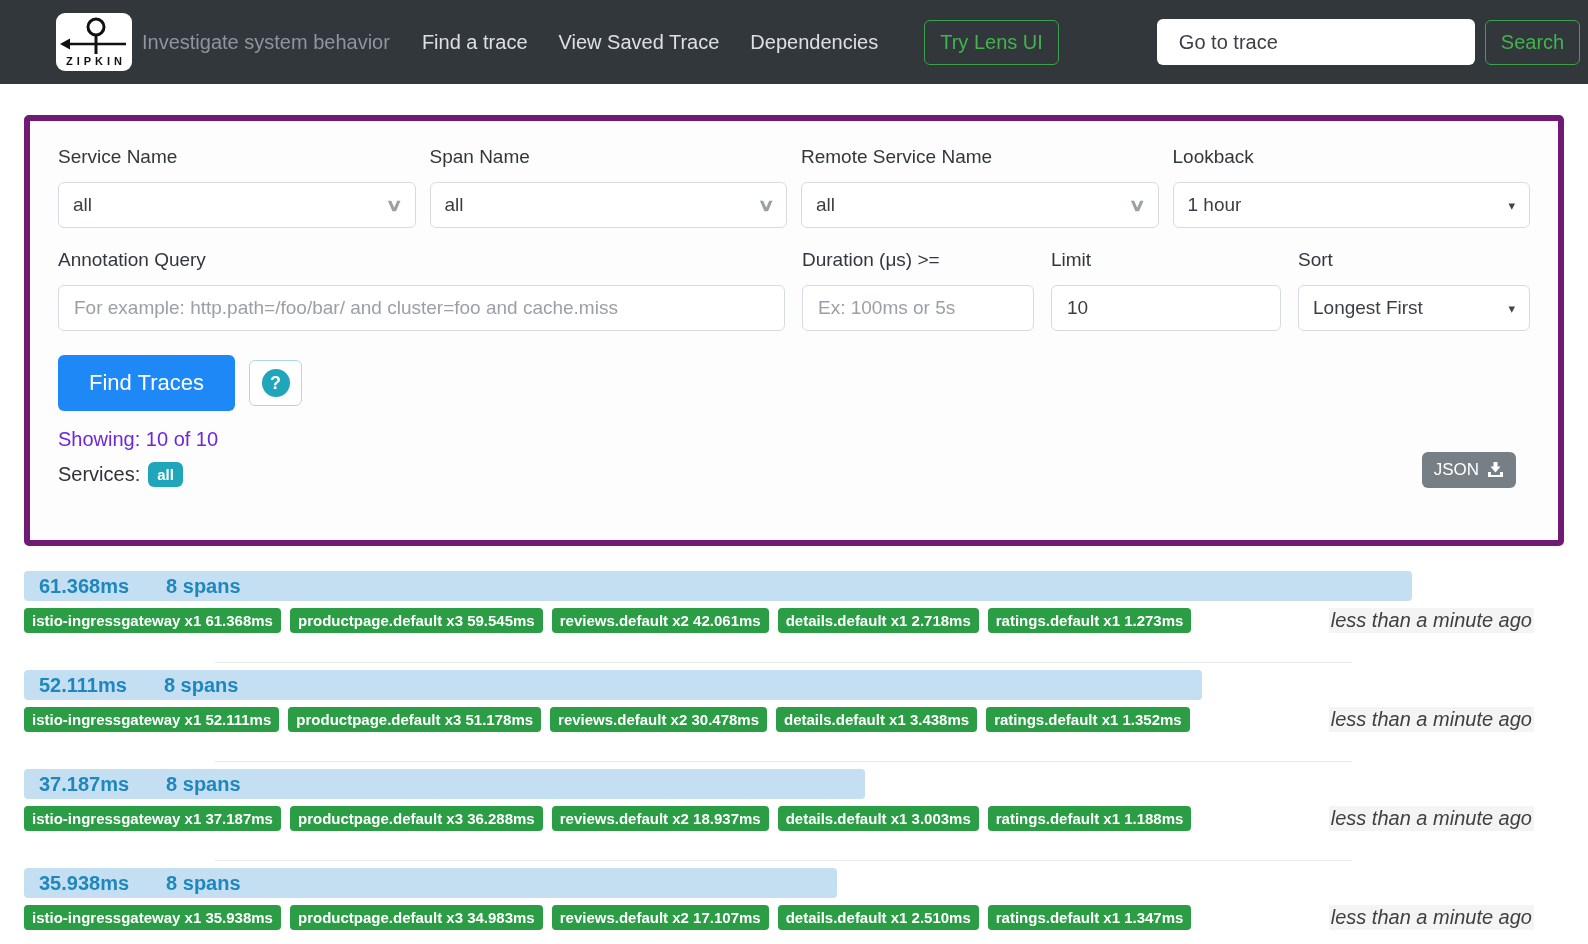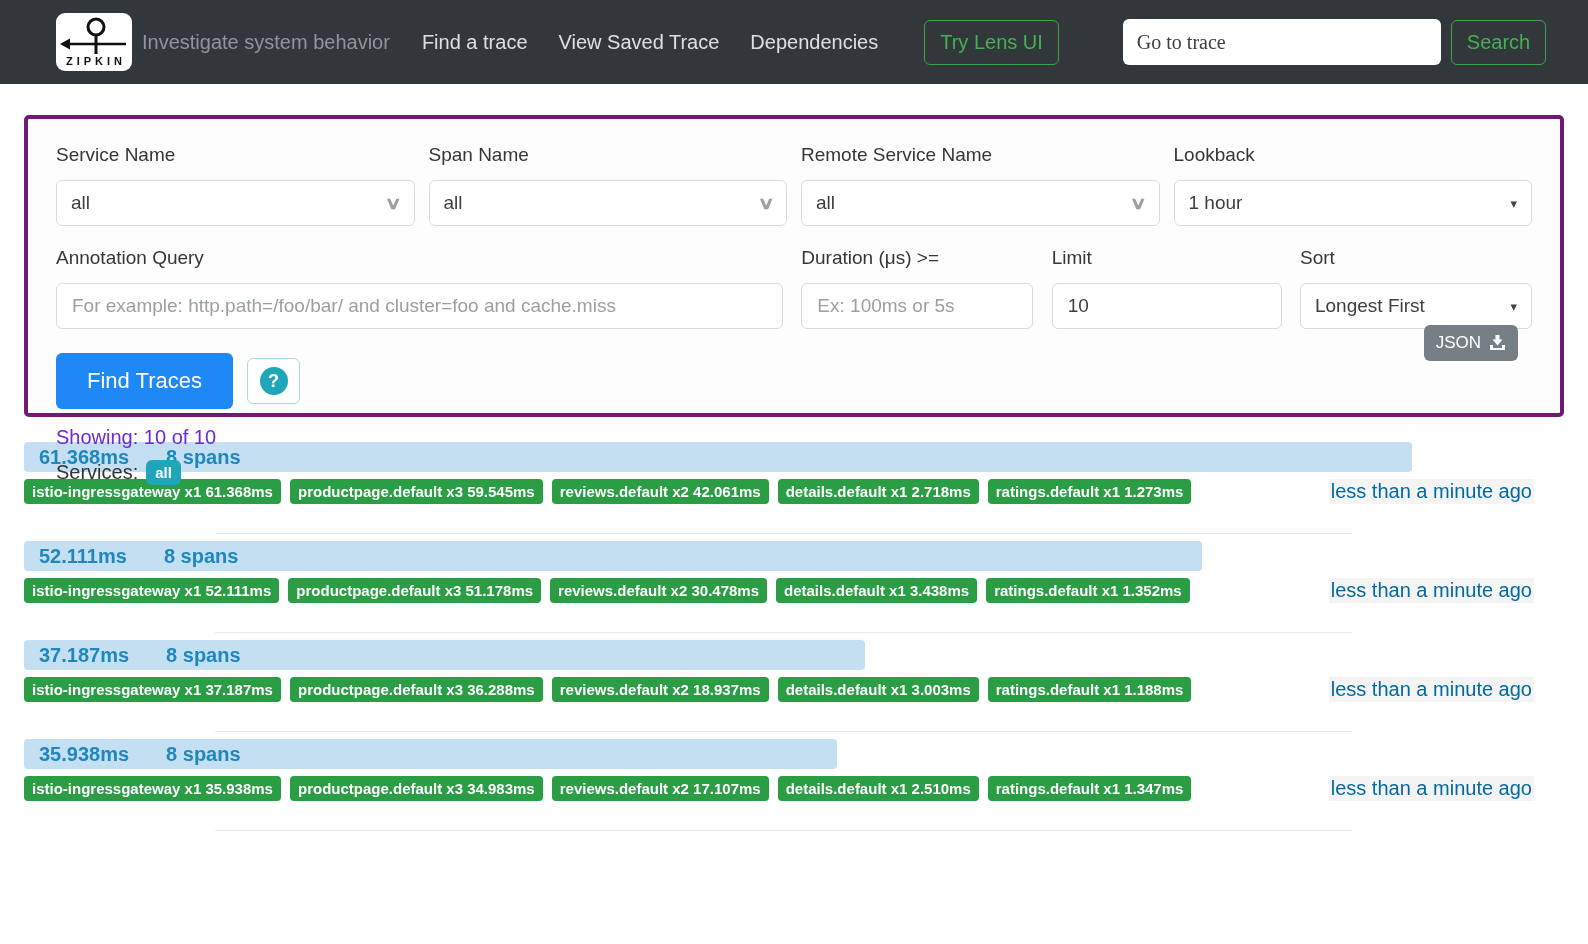--- a/index.html
+++ b/index.html
@@ -15,28 +15,28 @@
   .logo-text { font-size: 11px; font-weight: bold; letter-spacing: 4px; color: #111;
     margin-left: 4px; }
   .tagline { color: #8f959b; font-size: 20px; margin-left: 10px; white-space: nowrap; }
   .nav { display: flex; align-items: center; margin-left: 32px; }
   .nav-link { color: #dde0e3; font-size: 20px; margin-right: 31px; text-decoration: none;
     white-space: nowrap; cursor: pointer; }
   .btn-green { background: transparent; border: 1px solid #3da14c; color: #43b24f;
     font-size: 20px; border-radius: 6px; padding: 10px 15px; cursor: pointer;
     font-family: inherit; white-space: nowrap; }
   .try-lens { margin-left: 15px; }
-  .go-trace { margin-left: 64px; width: 318px; height: 46px; border: none; border-radius: 6px;
-    font-size: 20px; padding: 0 14px; font-family: Liberation Serif, serif; color: #2f3337; }
+  .go-trace { margin-left: 98px; width: 318px; height: 46px; border: none; border-radius: 6px;
+    font-size: 20px; padding: 0 22px; font-family: Liberation Sans, sans-serif; color: #2f3337; }
   .go-trace::placeholder { color: #3c4043; opacity: 1; }
   .search-btn { margin-left: 10px; }
 
   
-  .panel { position: relative; margin: 31px 24px 0 24px; border: 4px solid #701a75;
-    border-radius: 5px; background: #fdfdfe; padding: 25px 28px 30px 28px; height: 302px; }
+  .panel { position: relative; margin: 31px 24px 0 24px; border: 6px solid #701a75;
+    border-radius: 5px; background: #fdfdfe; padding: 25px 28px 30px 28px; height: 431px; }
   .grid1 { display: grid; grid-template-columns: repeat(4, 1fr); column-gap: 14px; }
   .grid2 { display: grid; grid-template-columns: 727px 232px 230px 232px;
     justify-content: space-between; margin-top: 21px; }
   .f-label { font-size: 19px; color: #32373c; margin-bottom: 14px; display: block; }
   .control { height: 46px; border: 1px solid #d8dbde; border-radius: 6px; background: #fff;
     display: flex; align-items: center; justify-content: space-between; padding: 0 14px;
     font-size: 19px; color: #3a3f44; cursor: pointer; }
   .chevron { color: #9aa0a5; font-size: 17px; font-weight: bold; transform: scaleX(1.4); }
   .native-arrow { color: #444; font-size: 13px; }
   .t-input { width: 100%; height: 46px; border: 1px solid #d8dbde; border-radius: 6px;
@@ -69,22 +69,22 @@
   .trace-bar { height: 30px; background: #c5dff2; border-radius: 4px; display: flex;
     align-items: center; cursor: pointer; }
   .t-duration { font-size: 20px; font-weight: bold; color: #1e87bd; margin-left: 15px;
     white-space: nowrap; }
   .t-spans { font-size: 20px; font-weight: bold; color: #1e87bd; margin-left: 37px;
     white-space: nowrap; }
   .trace-meta { display: flex; align-items: center; margin: 7px 54px 0 24px; }
   .badges { display: flex; gap: 9px; flex: 1; }
   .badge { background: #2a9d45; color: #fff; font-size: 15px; font-weight: bold;
     border-radius: 4px; padding: 4px 8px; white-space: nowrap; }
-  .age { color: #0369a1; font-size: 20px; background: #f4f4f4; padding: 1px 2px;
-    white-space: nowrap; }
+  .age { color: #404040; font-size: 20px; background: #f4f4f4; padding: 1px 2px;
+    white-space: nowrap; font-style: italic; }
   .divider { height: 1px; background: #e9e9e9; width: 1137px; margin: 29px 0 0 215px; }
 </style>
 </head>
 <body>
 
 <div class="header">
   <div class="logo-box">
     <svg width="76" height="40" viewBox="0 0 76 40" style="position:absolute;top:3px;left:0;">
       <circle cx="40" cy="11" r="8" fill="none" stroke="#111" stroke-width="3"></circle>
       <line x1="40" y1="19" x2="40" y2="38" stroke="#111" stroke-width="3"></line>

